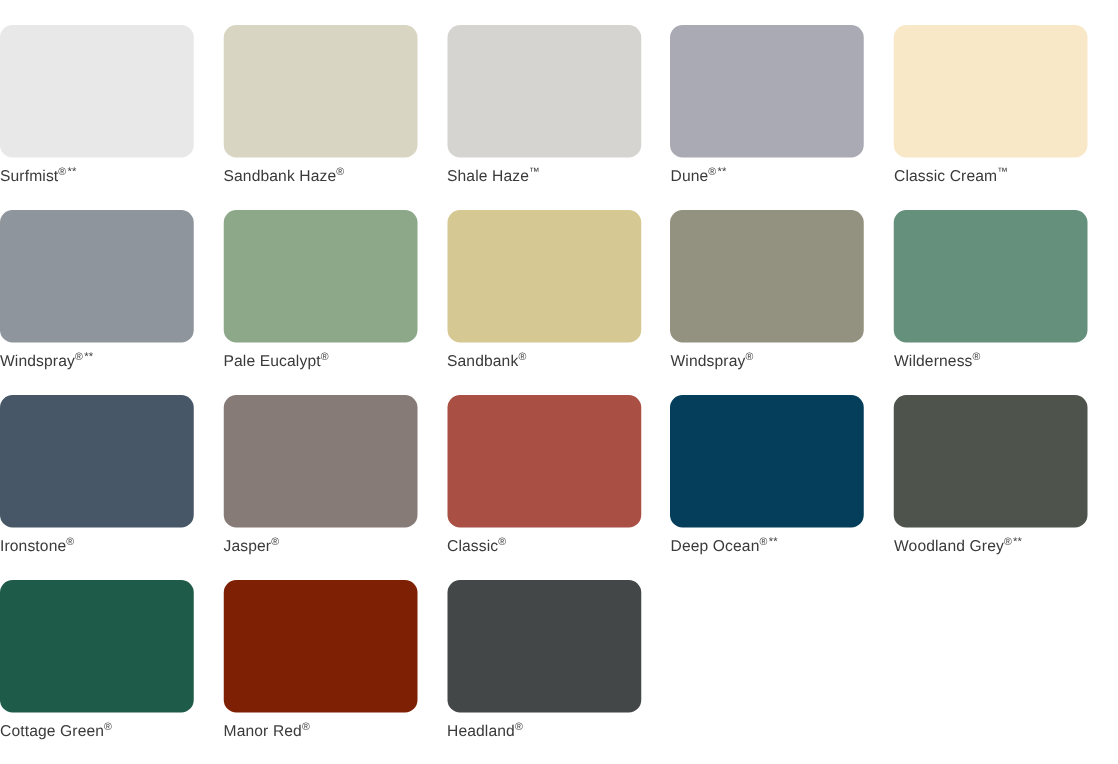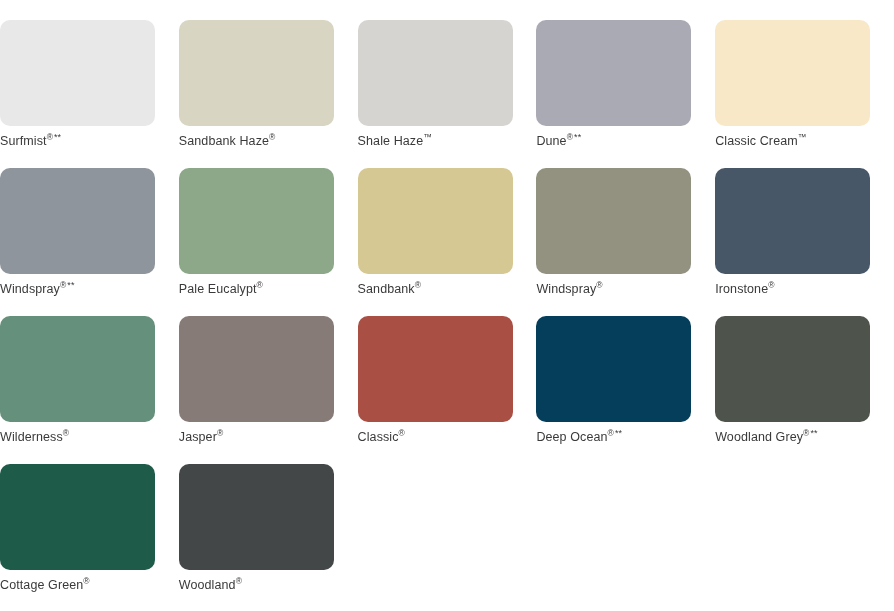--- a/index.html
+++ b/index.html
@@ -87,26 +87,26 @@
     </div>
     <div class="swatch-cell">
       <div class="swatch-chip" style="background: rgb(214, 200, 147);"></div>
       <div class="swatch-label"><span>Sandbank</span><sup>®</sup></div>
     </div>
     <div class="swatch-cell">
       <div class="swatch-chip" style="background: rgb(147, 145, 127);"></div>
       <div class="swatch-label"><span>Windspray</span><sup>®</sup></div>
     </div>
     <div class="swatch-cell">
+      <div class="swatch-chip" style="background: rgb(100, 144, 124);"></div>
+      <div class="swatch-label"><span>Wilderness</span><sup>®</sup></div>
+    </div>
+    <div class="swatch-cell">
       <div class="swatch-chip" style="background: rgb(71, 87, 104);"></div>
       <div class="swatch-label"><span>Ironstone</span><sup>®</sup></div>
-    </div>
-    <div class="swatch-cell">
-      <div class="swatch-chip" style="background: rgb(100, 144, 124);"></div>
-      <div class="swatch-label"><span>Wilderness</span><sup>®</sup></div>
     </div>
     <div class="swatch-cell">
       <div class="swatch-chip" style="background: rgb(135, 123, 119);"></div>
       <div class="swatch-label"><span>Jasper</span><sup>®</sup></div>
     </div>
     <div class="swatch-cell">
       <div class="swatch-chip" style="background: rgb(169, 79, 68);"></div>
       <div class="swatch-label"><span>Classic</span><sup>®</sup></div>
     </div>
     <div class="swatch-cell">
@@ -115,16 +115,20 @@
     </div>
     <div class="swatch-cell">
       <div class="swatch-chip" style="background: rgb(78, 83, 76);"></div>
       <div class="swatch-label"><span>Woodland Grey</span><sup>®</sup><span class="mark-stars">**</span></div>
     </div>
     <div class="swatch-cell">
       <div class="swatch-chip" style="background: rgb(30, 91, 72);"></div>
       <div class="swatch-label"><span>Cottage Green</span><sup>®</sup></div>
     </div>
     <div class="swatch-cell">
+      <div class="swatch-chip" style="background: rgb(126, 32, 4);"></div>
+      <div class="swatch-label"><span>Manor Red</span><sup>®</sup></div>
+    </div>
+    <div class="swatch-cell">
       <div class="swatch-chip" style="background: rgb(67, 71, 71);"></div>
-      <div class="swatch-label"><span>Woodland</span><sup>®</sup></div>
+      <div class="swatch-label"><span>Headland</span><sup>®</sup></div>
     </div>
   </div>
 
 </body></html>

